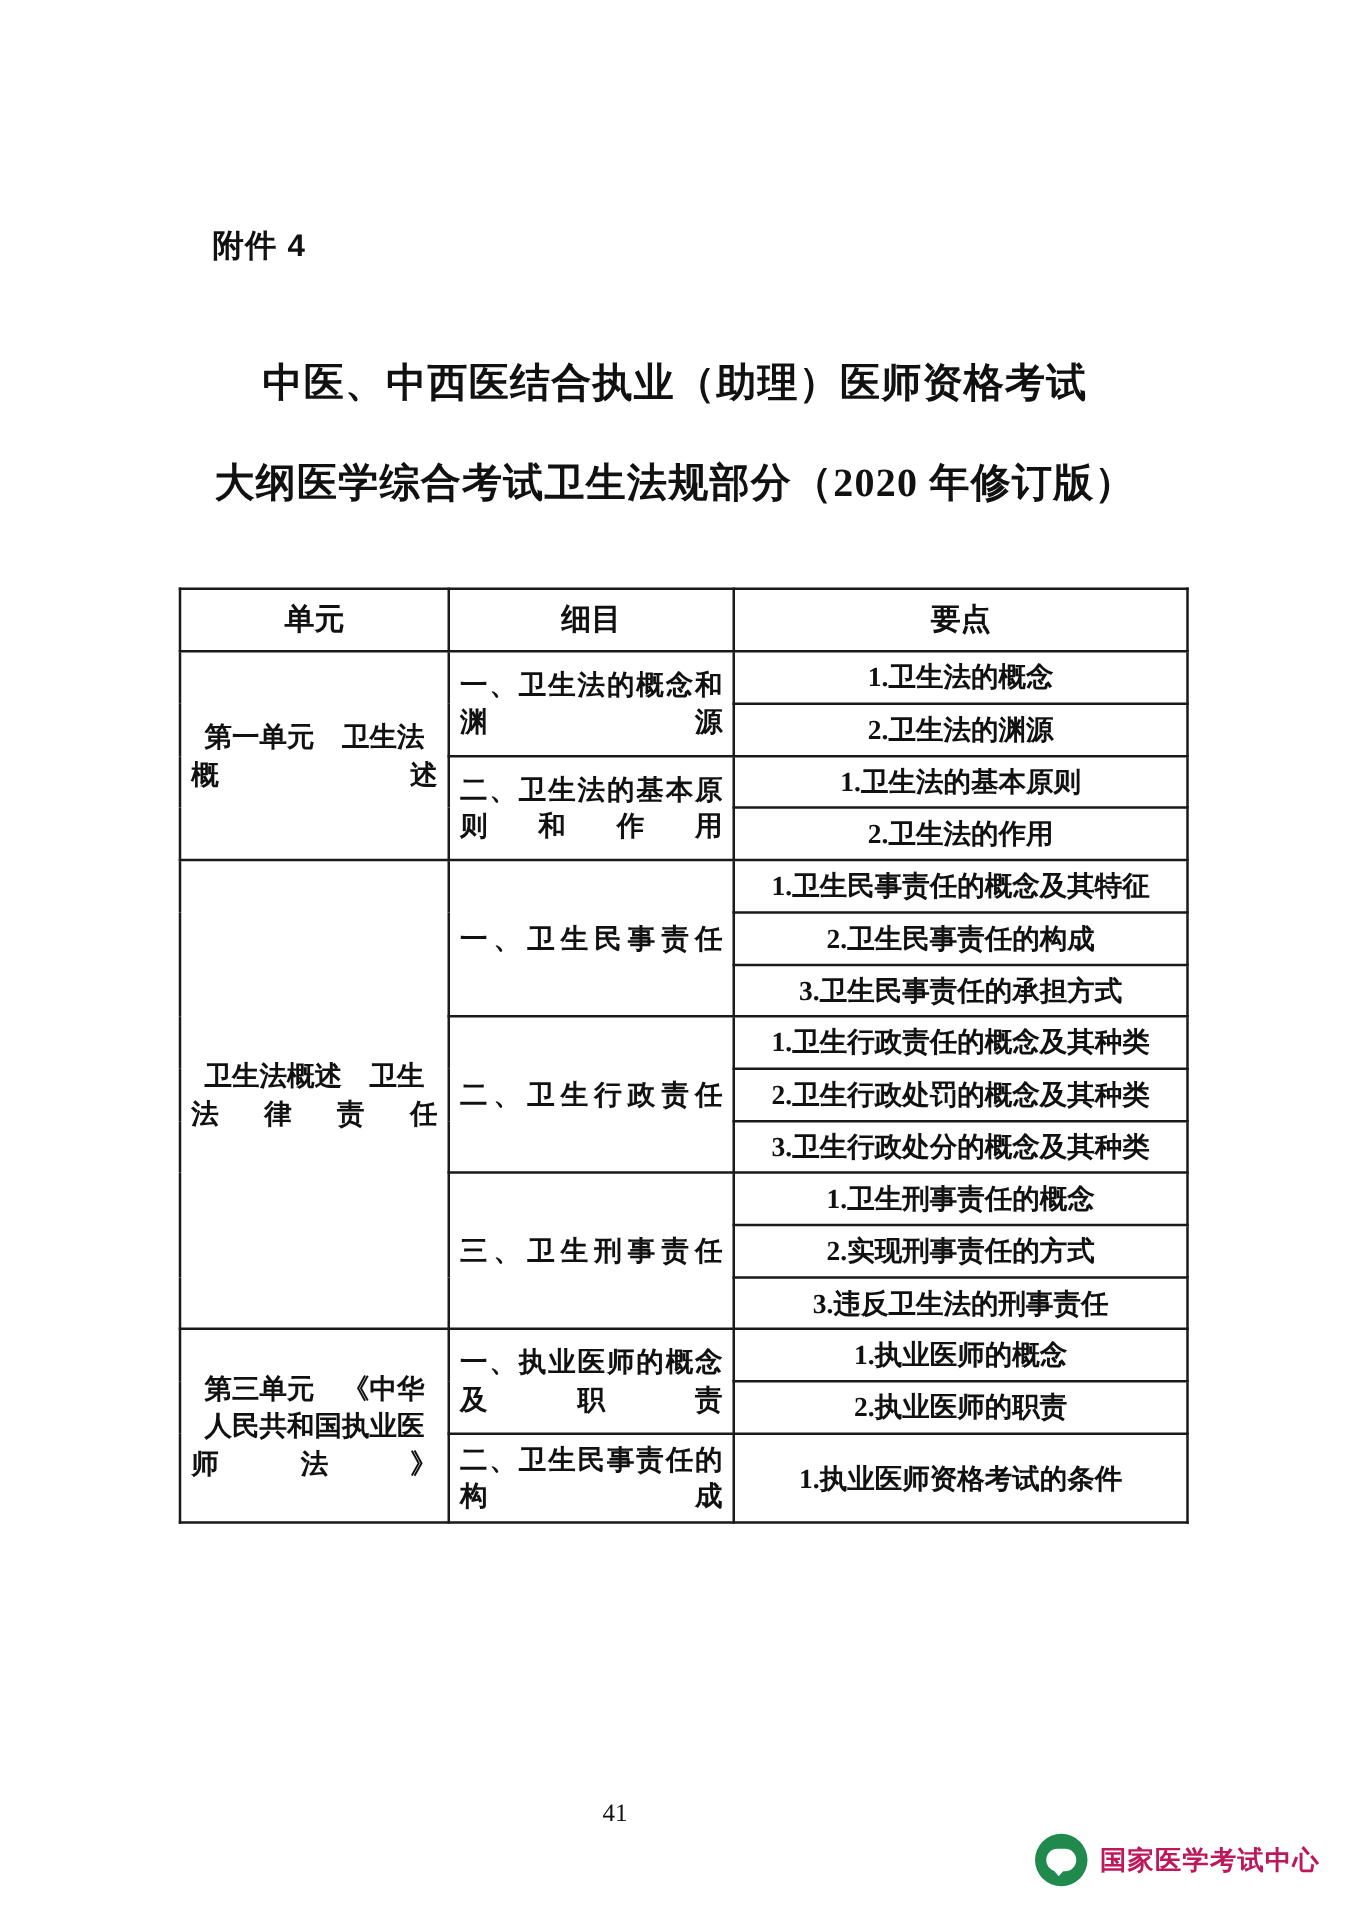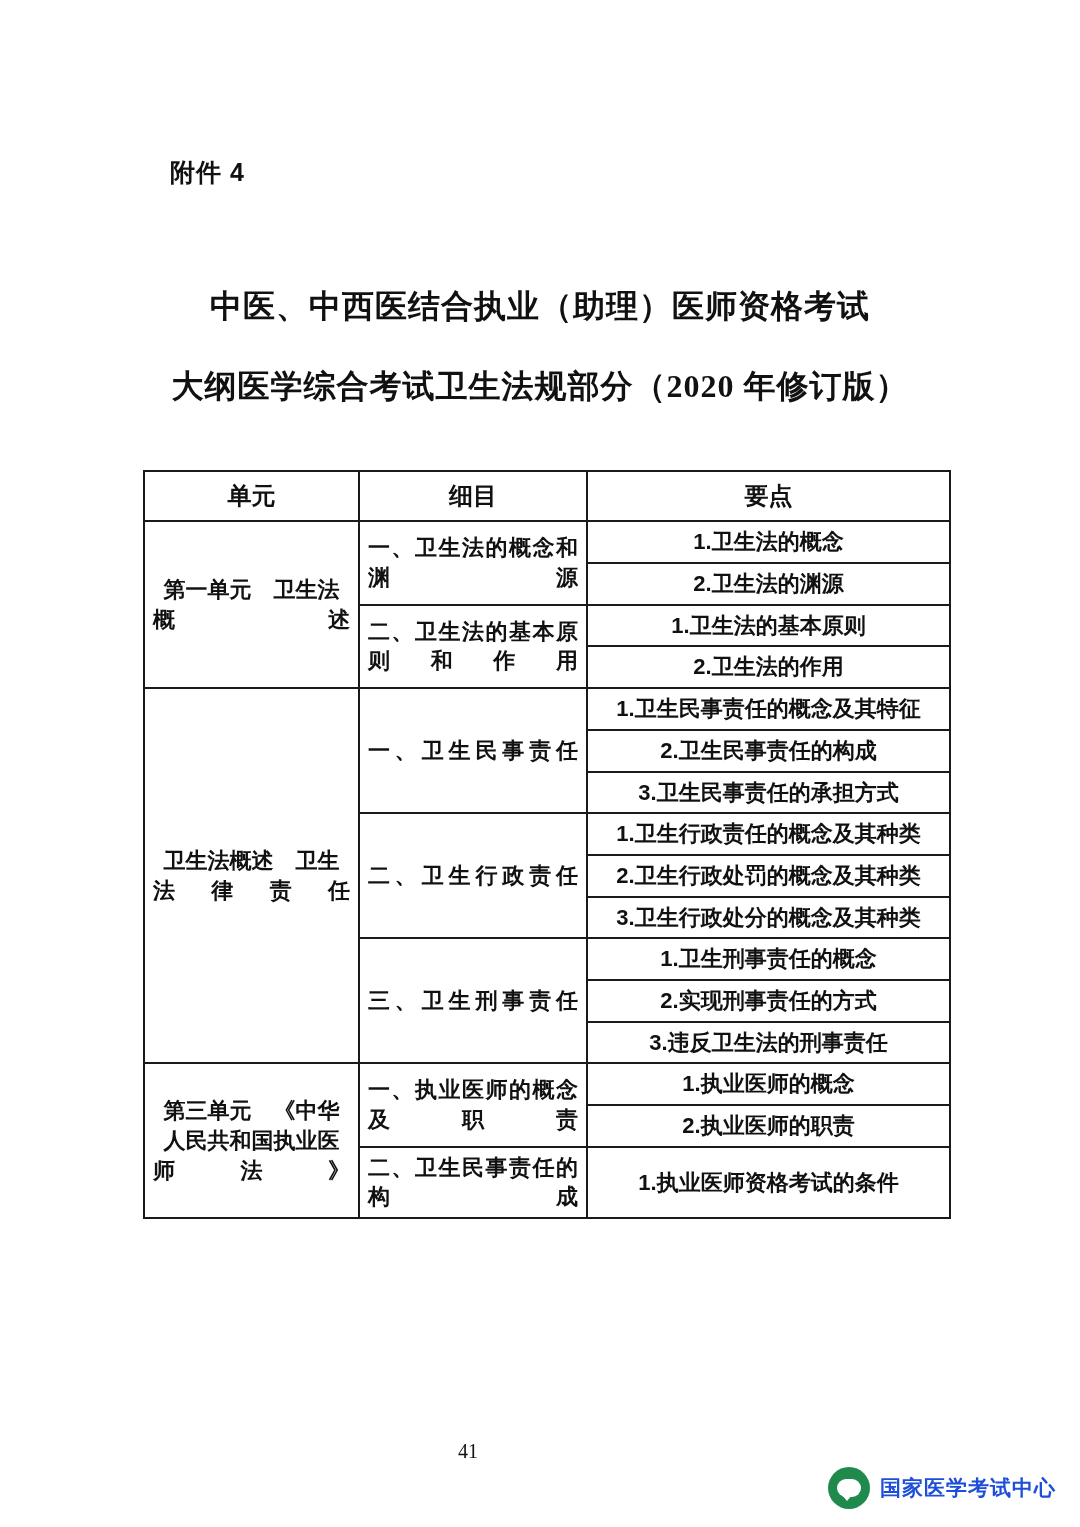--- a/index.html
+++ b/index.html
@@ -17,21 +17,21 @@
   }
   .page {
     position: relative;
     width: 1080px;
     height: 1527px;
     box-sizing: border-box;
   }
   .attachment-no {
     position: absolute;
     left: 170px;
-    top: 156px;
+    top: 180px;
     font-size: 25px;
     font-weight: 600;
     letter-spacing: 1px;
     font-family: "Liberation Sans", "DejaVu Sans", sans-serif;
   }
   .title-block {
     position: absolute;
     left: 0;
     top: 282px;
     width: 1080px;
@@ -54,21 +54,21 @@
     width: 806px;
     border-collapse: collapse;
     table-layout: fixed;
   }
   table.outline td, table.outline th {
     border: 2px solid #1a1a1a;
     padding: 5px 8px;
     font-size: 22px;
     line-height: 1.35;
     vertical-align: middle;
-    font-family: Liberation Sans, sans-serif;
+    font-family: Liberation Serif, serif;
     font-weight: bold;
   }
   table.outline th {
     text-align: center;
     font-size: 24px;
     padding: 8px 6px;
   }
   td.unit {
     text-align: center;
     text-align-last: justify;
@@ -86,20 +86,21 @@
   .col2 { width: 228px; }
   .col3 { width: 363px; }
   .page-number {
     position: absolute;
     left: 0;
     top: 1440px;
     width: 936px;
     text-align: center;
     font-size: 20px;
     font-family: "Liberation Serif", "DejaVu Serif", serif;
+    padding-left: 24px;
   }
   .footer-brand {
     position: absolute;
     right: 24px;
     bottom: 18px;
     display: flex;
     align-items: center;
     gap: 10px;
   }
   .brand-logo {
@@ -127,21 +128,21 @@
     top: 27px;
     width: 0;
     height: 0;
     border-left: 6px solid transparent;
     border-right: 6px solid transparent;
     border-top: 7px solid #ffffff;
   }
   .brand-text {
     font-size: 21px;
     font-weight: bold;
-    color: #1d4ed8;
+    color: #be185d;
     font-family: "Liberation Sans", "DejaVu Sans", sans-serif;
     letter-spacing: 1px;
   }
 </style>
 </head>
 <body>
 
 <div class="page">
 
   <div class="attachment-no">附件 4</div>

